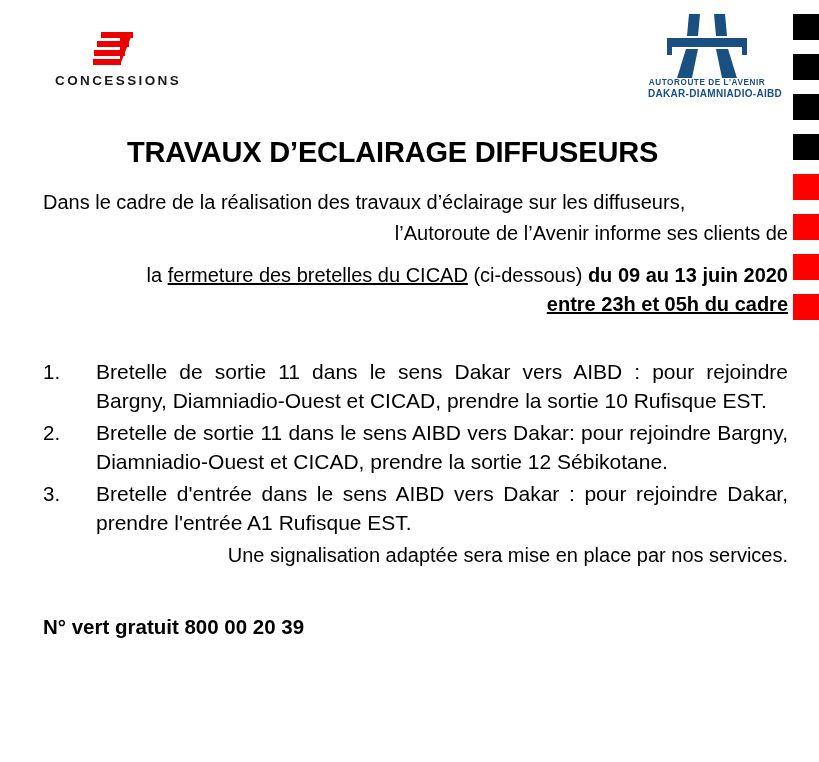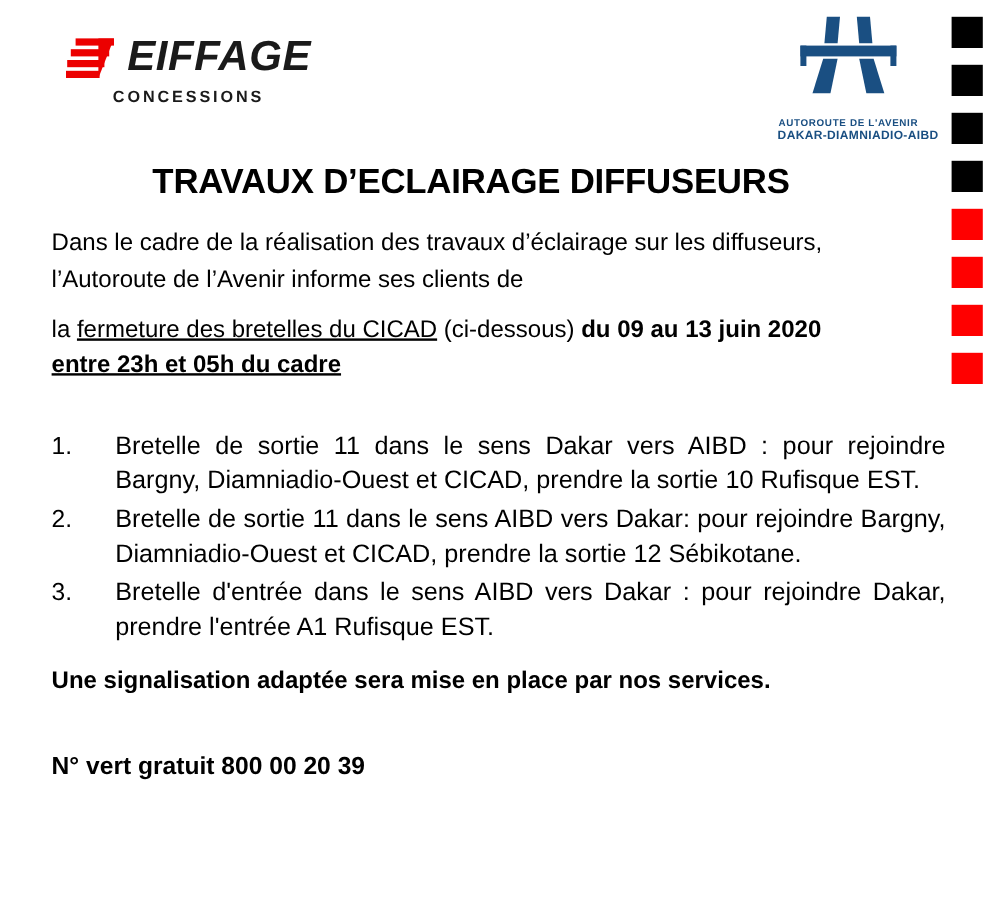--- a/index.html
+++ b/index.html
@@ -90,21 +90,21 @@
     width: 96px;
     height: 66px;
     margin: 0 auto;
     display: block;
   }
   .autoroute-line1 {
     font-size: 8.2px;
     font-weight: bold;
     letter-spacing: 0.55px;
     color: #1a4f82;
-    margin-top: 20px;
+    margin-top: 0;
     white-space: nowrap;
   }
   .autoroute-line2 {
     font-size: 10px;
     font-weight: bold;
     letter-spacing: 0.3px;
     color: #1a4f82;
     margin-top: 1px;
     white-space: nowrap;
   }
@@ -140,21 +140,21 @@
     top: 188px;
     width: 745px;
   }
 
   .para {
     font-size: 20px;
     line-height: 29px;
     text-align: justify;
     margin: 0;
   }
-  .para.no-justify { text-align: left; }
+  .para.no-justify { text-align: right; }
 
   .intro { margin-bottom: 2px; }
   .closure-line { margin-top: 13px; }
 
   .u { text-decoration: underline; }
   .b { font-weight: bold; }
   .bu { font-weight: bold; text-decoration: underline; }
 
   .list {
     margin: 0;
@@ -173,21 +173,21 @@
     font-size: 20.5px;
     line-height: 29px;
   }
   .list-text {
     flex: 1;
     font-size: 21px;
     line-height: 29px;
     text-align: justify;
   }
 
-  .outro-block { margin-top: 16px; font-weight: bold; }
+  .outro-block { margin-top: 4px; }
   .outro-line { margin-top: 12px; }
 
   .hotline {
     margin-top: 42px;
     font-size: 20.5px;
     font-weight: bold;
     line-height: 29px;
   }
 </style>
 </head>
@@ -197,21 +197,20 @@
 
   <div class="eiffage-logo">
     <div class="eiffage-top">
       <div class="eiffage-mark">
         <span class="bar b1"></span>
         <span class="bar b2"></span>
         <span class="bar b3"></span>
         <span class="bar b4"></span>
         <span class="wedge"></span>
       </div>
-      <div class="eiffage-word">EIFFAGE</div>
     </div>
     <div class="eiffage-sub">CONCESSIONS</div>
   </div>
 
   <div class="autoroute-logo">
     <svg class="motorway-icon" viewBox="0 0 96 66">
       <polygon points="30,2 41,2 39,24 28,24" fill="#1a4f82"></polygon>
       <polygon points="55,2 66,2 68,24 57,24" fill="#1a4f82"></polygon>
       <rect x="8" y="26" width="80" height="9" fill="#1a4f82"></rect>
       <rect x="8" y="26" width="5" height="17" fill="#1a4f82"></rect>

